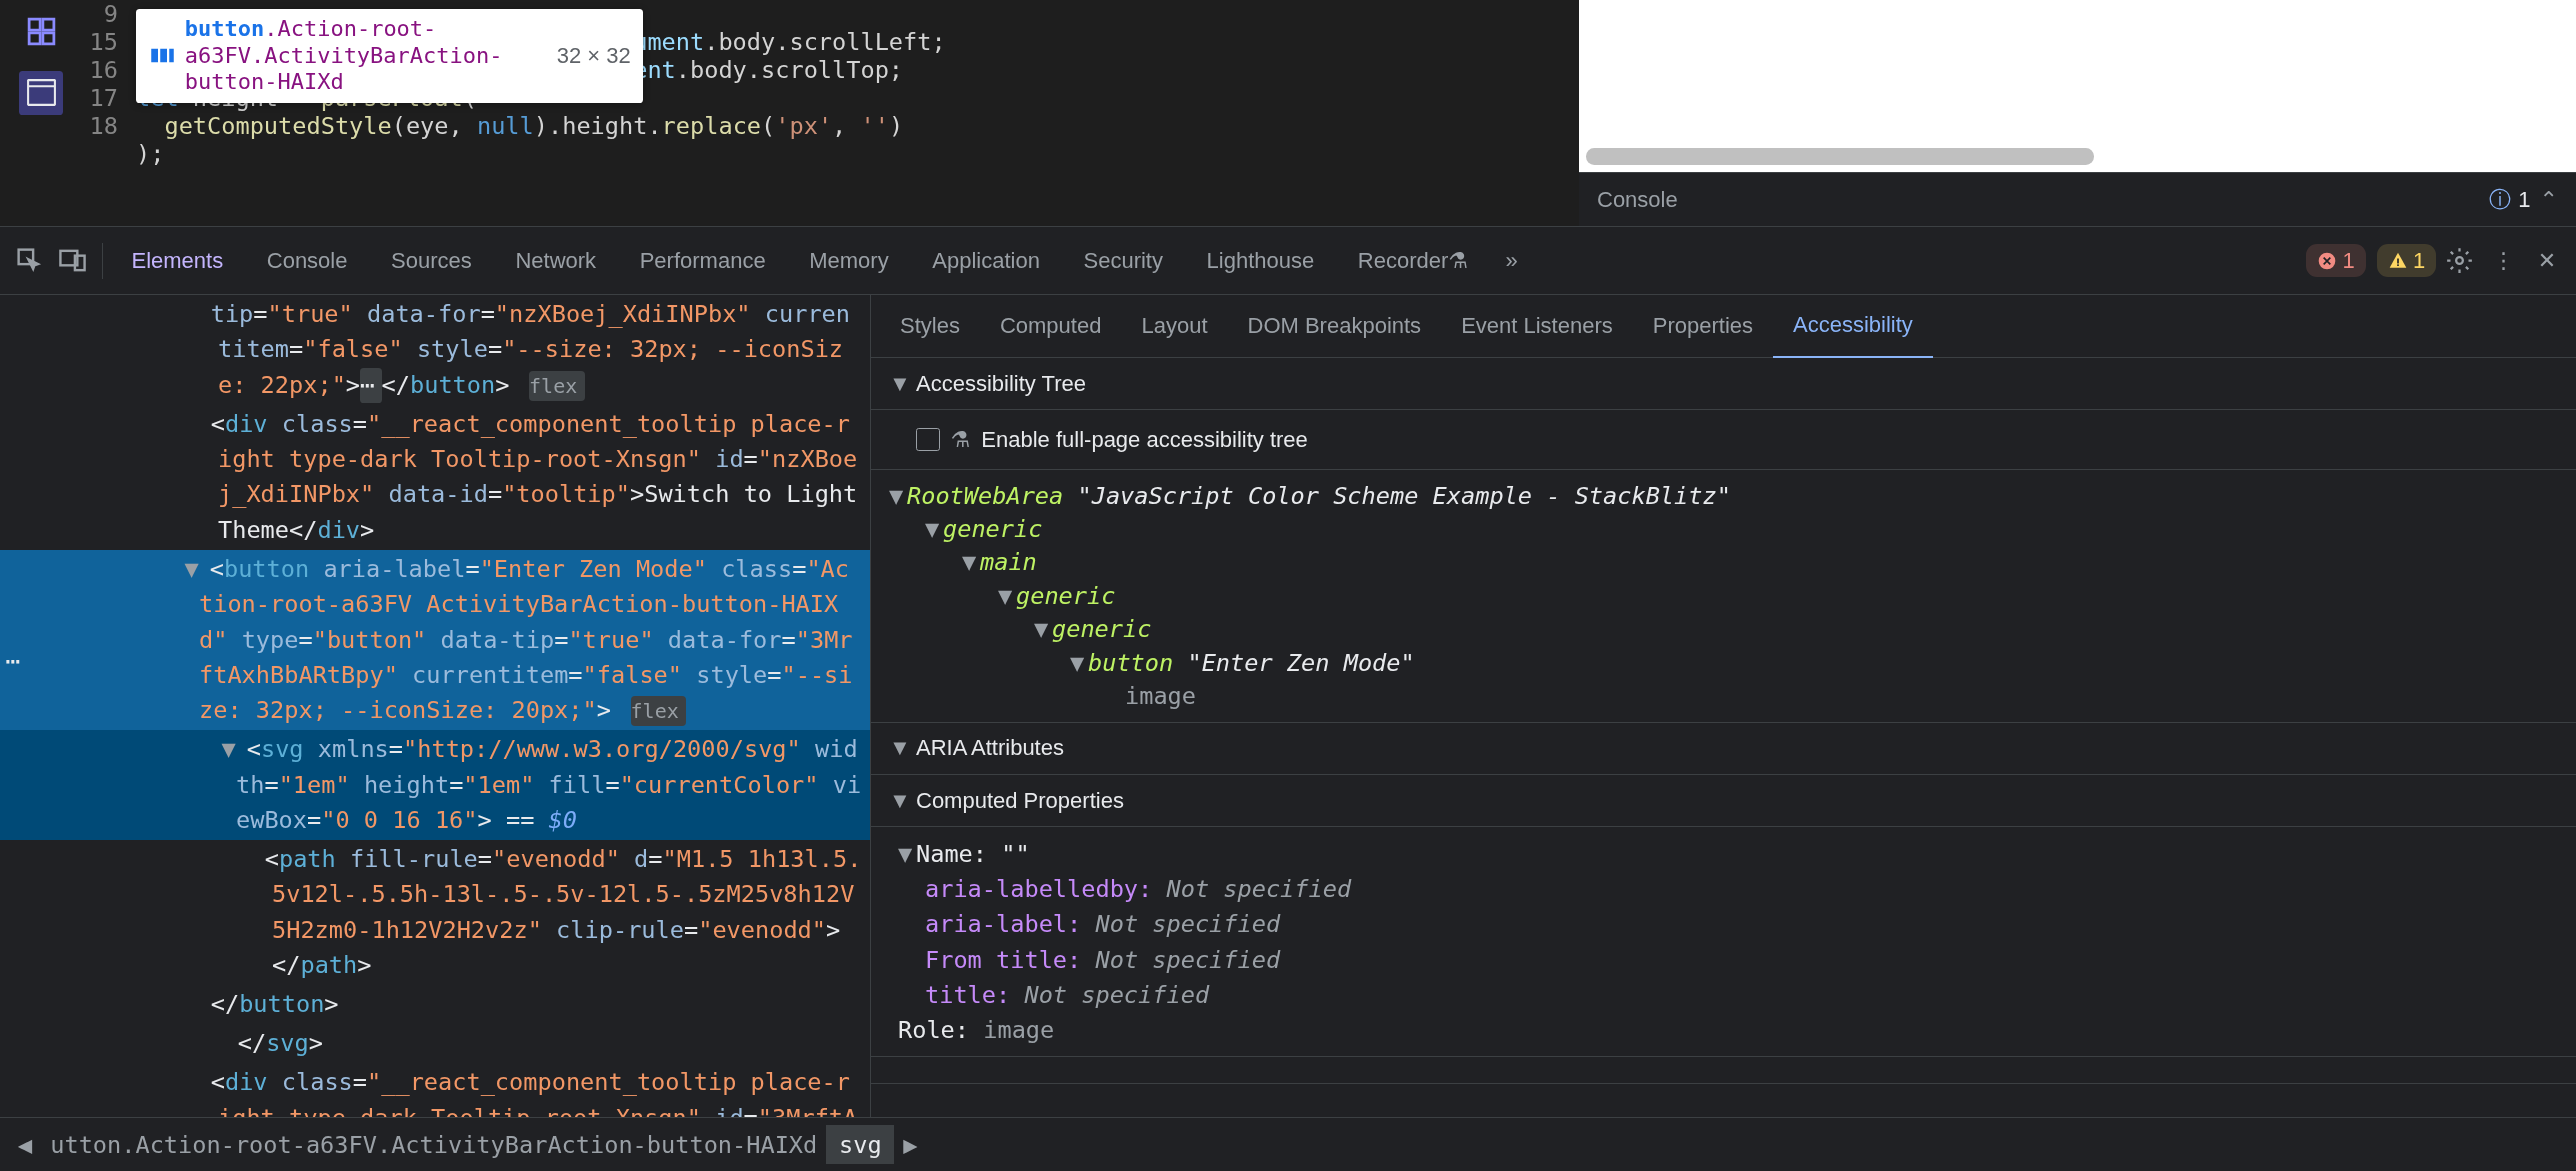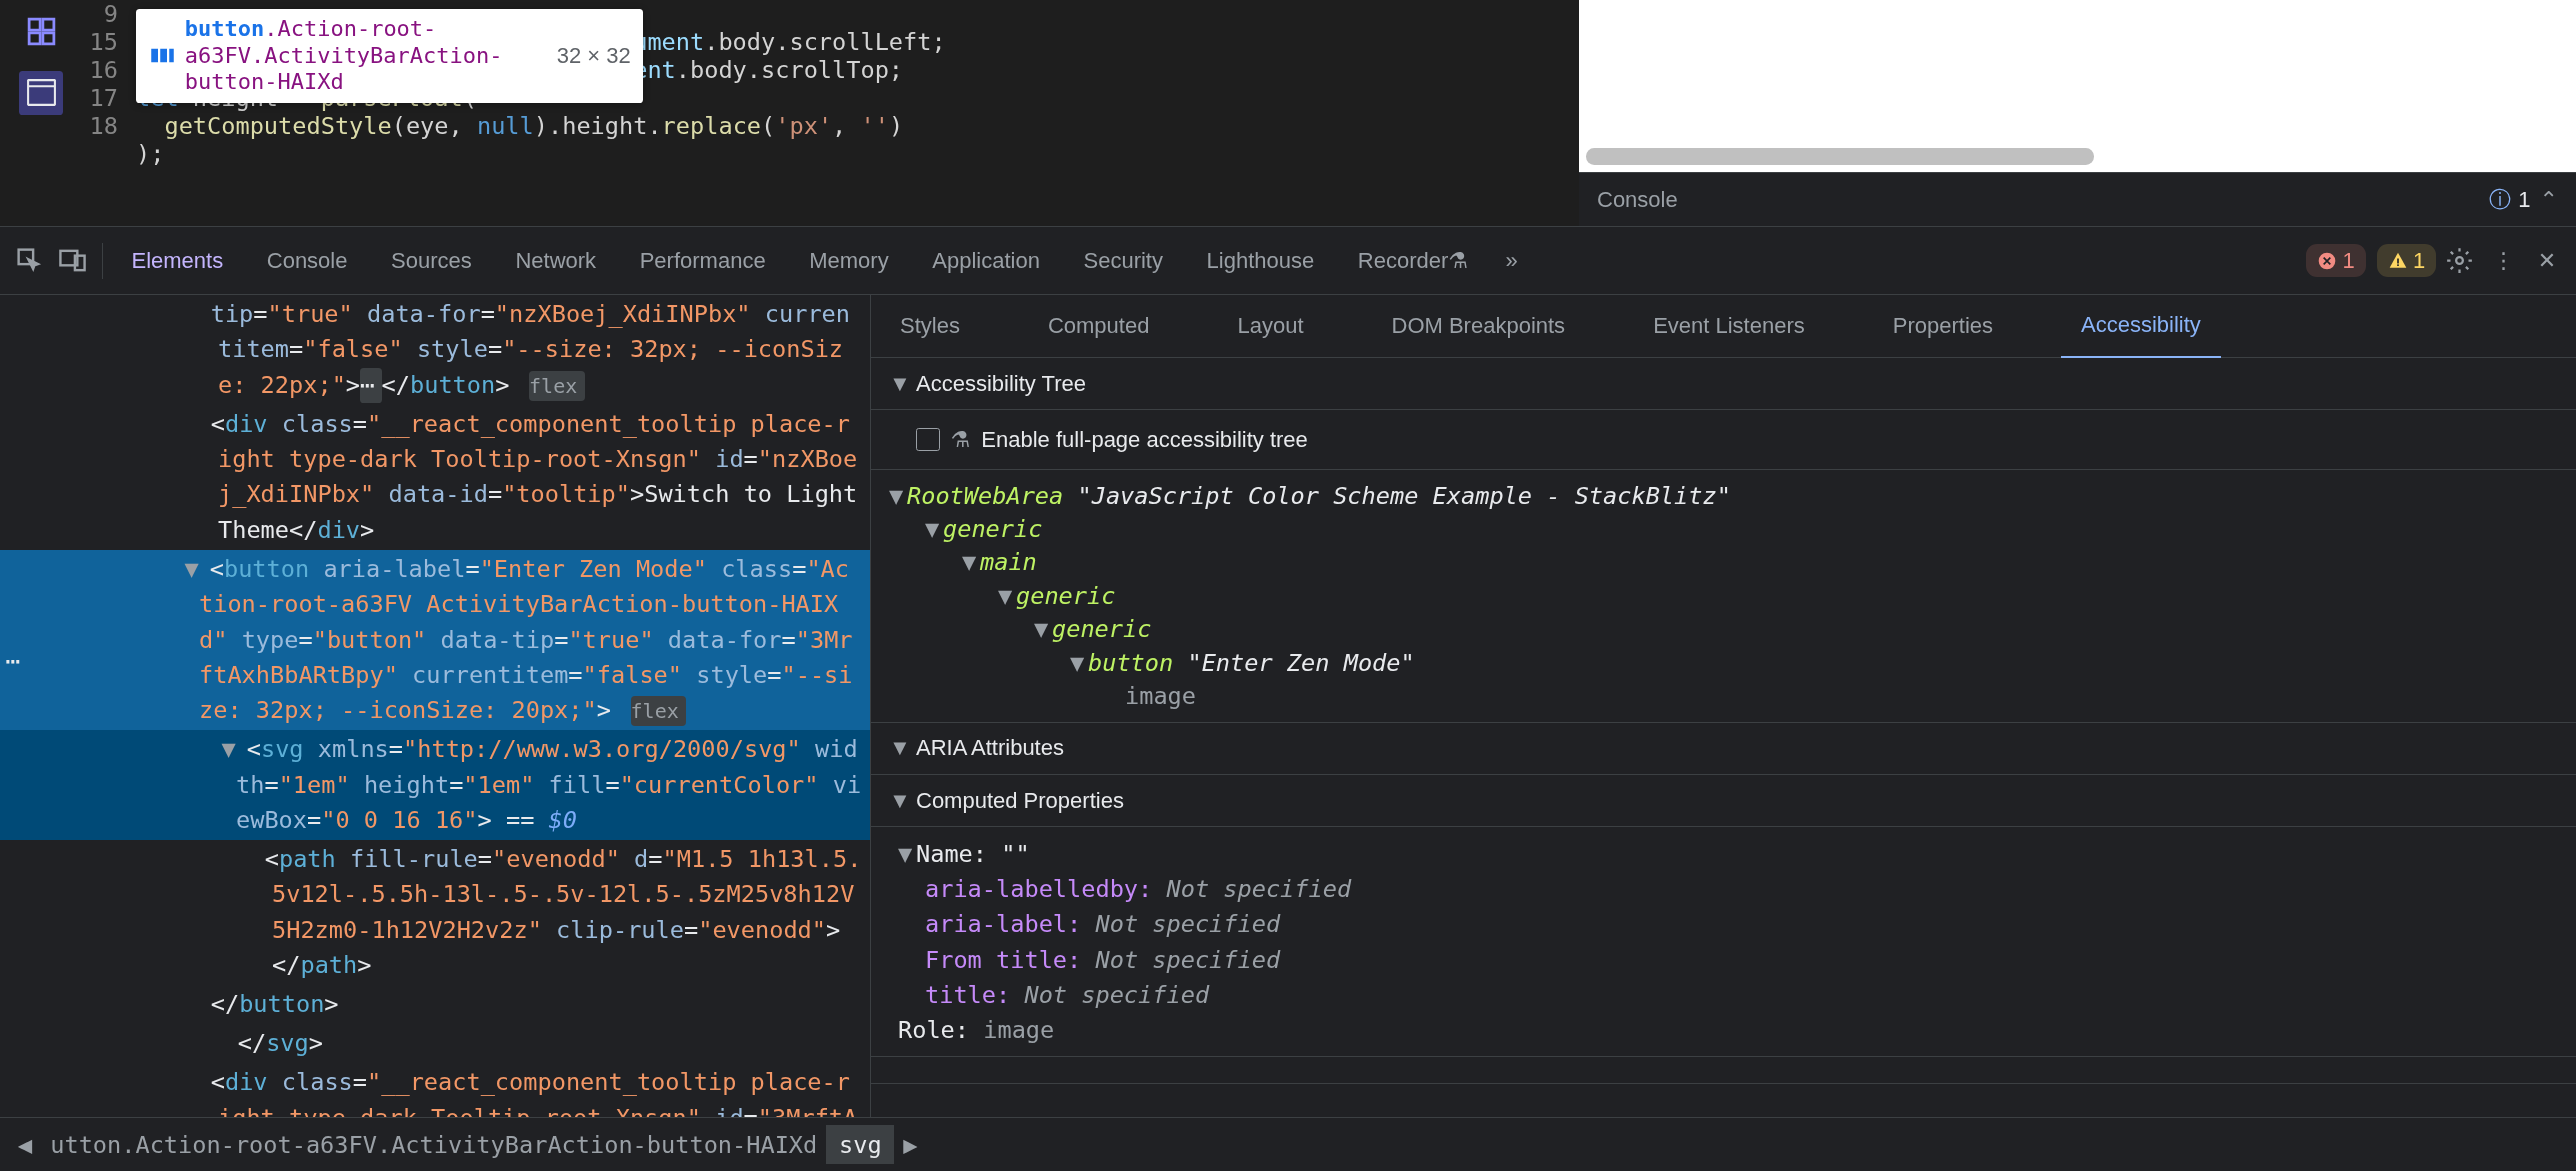--- a/index.html
+++ b/index.html
@@ -199,21 +199,20 @@
   background: #202124;
   border-left: 0.9px solid #3c4043;
   overflow: hidden;
 }
 .styles-tabs {
   height: 63px;
   display: flex;
   align-items: center;
   border-bottom: 0.9px solid #3c4043;
   padding: 0 9px;
-  gap: 48px;
 }
 .styles-tab {
   padding: 0 20px;
   height: 63px;
   display: flex;
   align-items: center;
   color: #9aa0a6;
   cursor: pointer;
 }
 .styles-tab.active {

